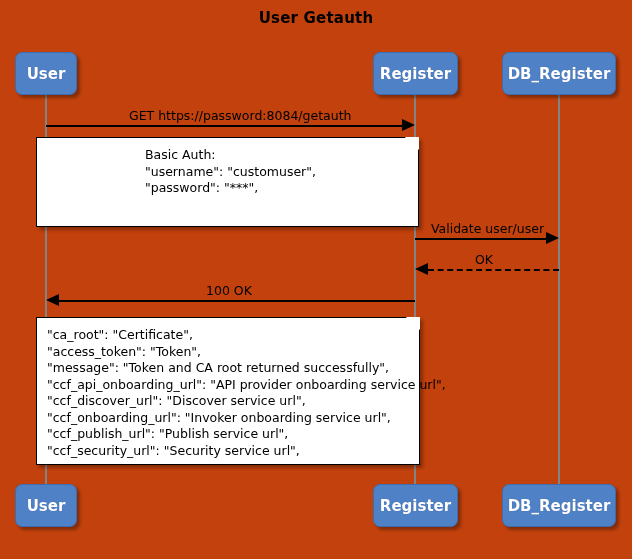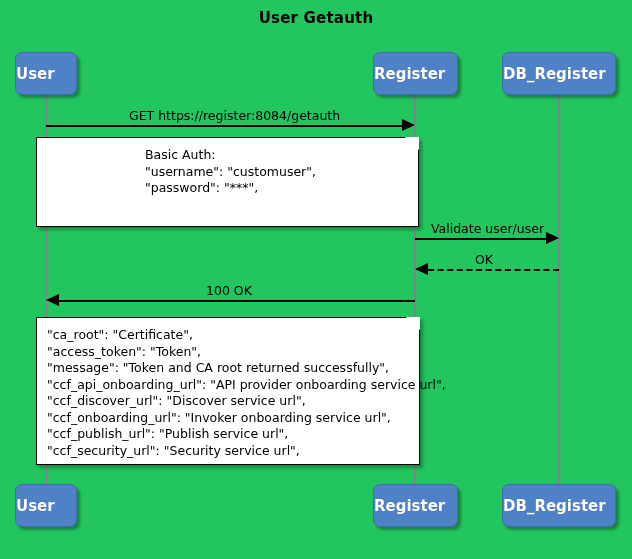--- a/index.html
+++ b/index.html
@@ -7,21 +7,21 @@
     padding: 0;
     background: #ffffff;
   }
   body {
     font-family: "DejaVu Sans", sans-serif;
   }
   #canvas {
     position: relative;
     width: 632px;
     height: 559px;
-    background: #22c55e;
+    background: #c2410c;
     overflow: hidden;
   }
 
   
   .diagram-title {
     position: absolute;
     left: 0;
     top: 9px;
     width: 632px;
     text-align: center;
@@ -53,20 +53,21 @@
   
   .participant {
     position: absolute;
     height: 43px;
     border-radius: 7px;
     background: #4f81c7;
     border: 1px solid #3f6cae;
     box-shadow: 3px 3px 3px rgba(0,0,0,0.32);
     display: flex;
     align-items: center;
+    justify-content: center;
     box-sizing: border-box;
   }
   .participant span {
     color: #ffffff;
     font-size: 15px;
     font-weight: bold;
     white-space: nowrap;
     text-shadow: 0 0 1px rgba(0,0,0,0.25);
   }
 
@@ -163,21 +164,21 @@
   <div class="participant" style="left:15px; top:52px; width:62px;">
     <span>User</span>
   </div>
   <div class="participant" style="left:373px; top:52px; width:85px;">
     <span>Register</span>
   </div>
   <div class="participant" style="left:502px; top:52px; width:114px;">
     <span>DB_Register</span>
   </div>
 
-  <div class="msg-label" style="left:129px; top:108px;">GET https://register:8084/getauth</div>
+  <div class="msg-label" style="left:129px; top:108px;">GET https://password:8084/getauth</div>
   <div class="msg-line" style="left:46px; top:125px; width:356px;"></div>
   <div class="arrowhead right" style="left:402px; top:119px;"></div>
 
   <div class="note" style="left:36px; top:137px; width:383px; height:90px;">
     <div class="fold-mask"></div>
     <div class="fold-edge"></div>
     <div class="note-body note-auth">
       <span class="ln">Basic Auth:</span>
       <span class="ln">    "username": "customuser",</span>
       <span class="ln">    "password": "***",</span>

